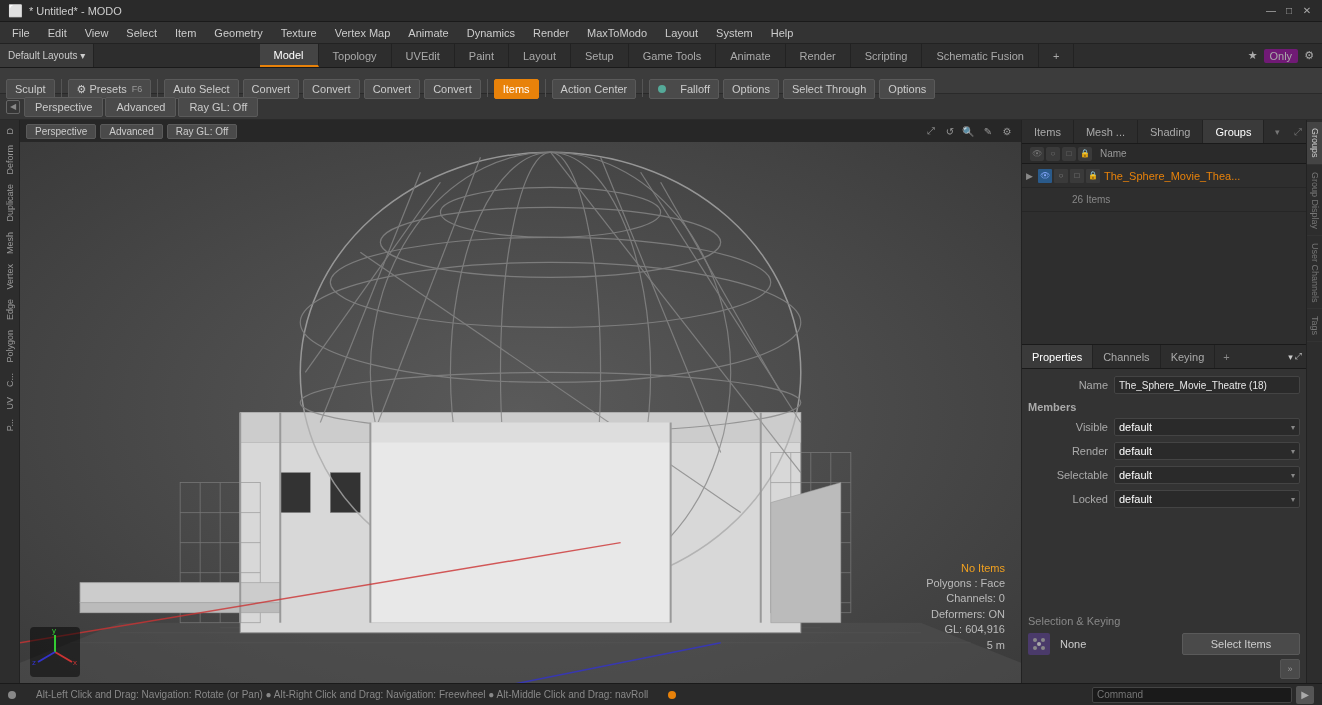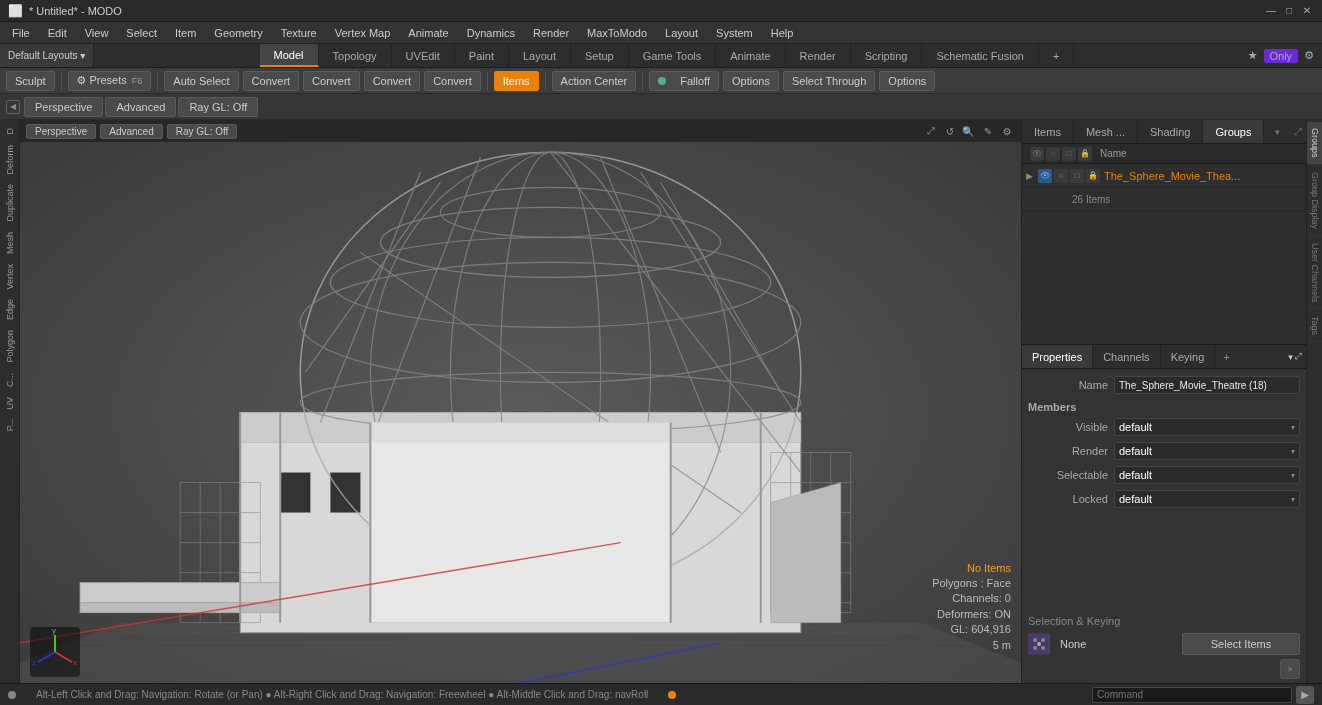--- a/index.html
+++ b/index.html
@@ -83,33 +83,32 @@
       position: relative;
     }
     .tab-right {
       display: flex;
       align-items: center;
       padding: 0 8px;
       gap: 6px;
     }
     .tab-right span { font-size: 11px; color: #aaa; }
     .star-btn {
-      background: #6d28d9;
+      background: #701a75;
       color: #fff;
       padding: 1px 6px;
       border-radius: 2px;
       font-size: 10px;
     }
 
     
     #toolbar1 {
       height: 26px;
       background: #3c3c3c;
       display: flex;
-      align-items: center;
       padding: 11px 6px;
       border-bottom: 1px solid #2a2a2a;
       gap: 4px;
     }
     .tb-btn {
       padding: 2px 8px;
       background: #4a4a4a;
       border: 1px solid #5a5a5a;
       border-radius: 2px;
       color: #ccc;
@@ -231,21 +230,21 @@
     }
     #scene-canvas {
       width: 100%;
       height: 100%;
     }
 
     
     #viewport-info {
       position: absolute;
       bottom: 30px;
-      right: 10px;
+      right: 16px;
       text-align: right;
       font-size: 11px;
       color: #f0a020;
       line-height: 1.4;
       z-index: 10;
     }
     #axes-widget {
       position: absolute;
       bottom: 6px;
       left: 10px;

